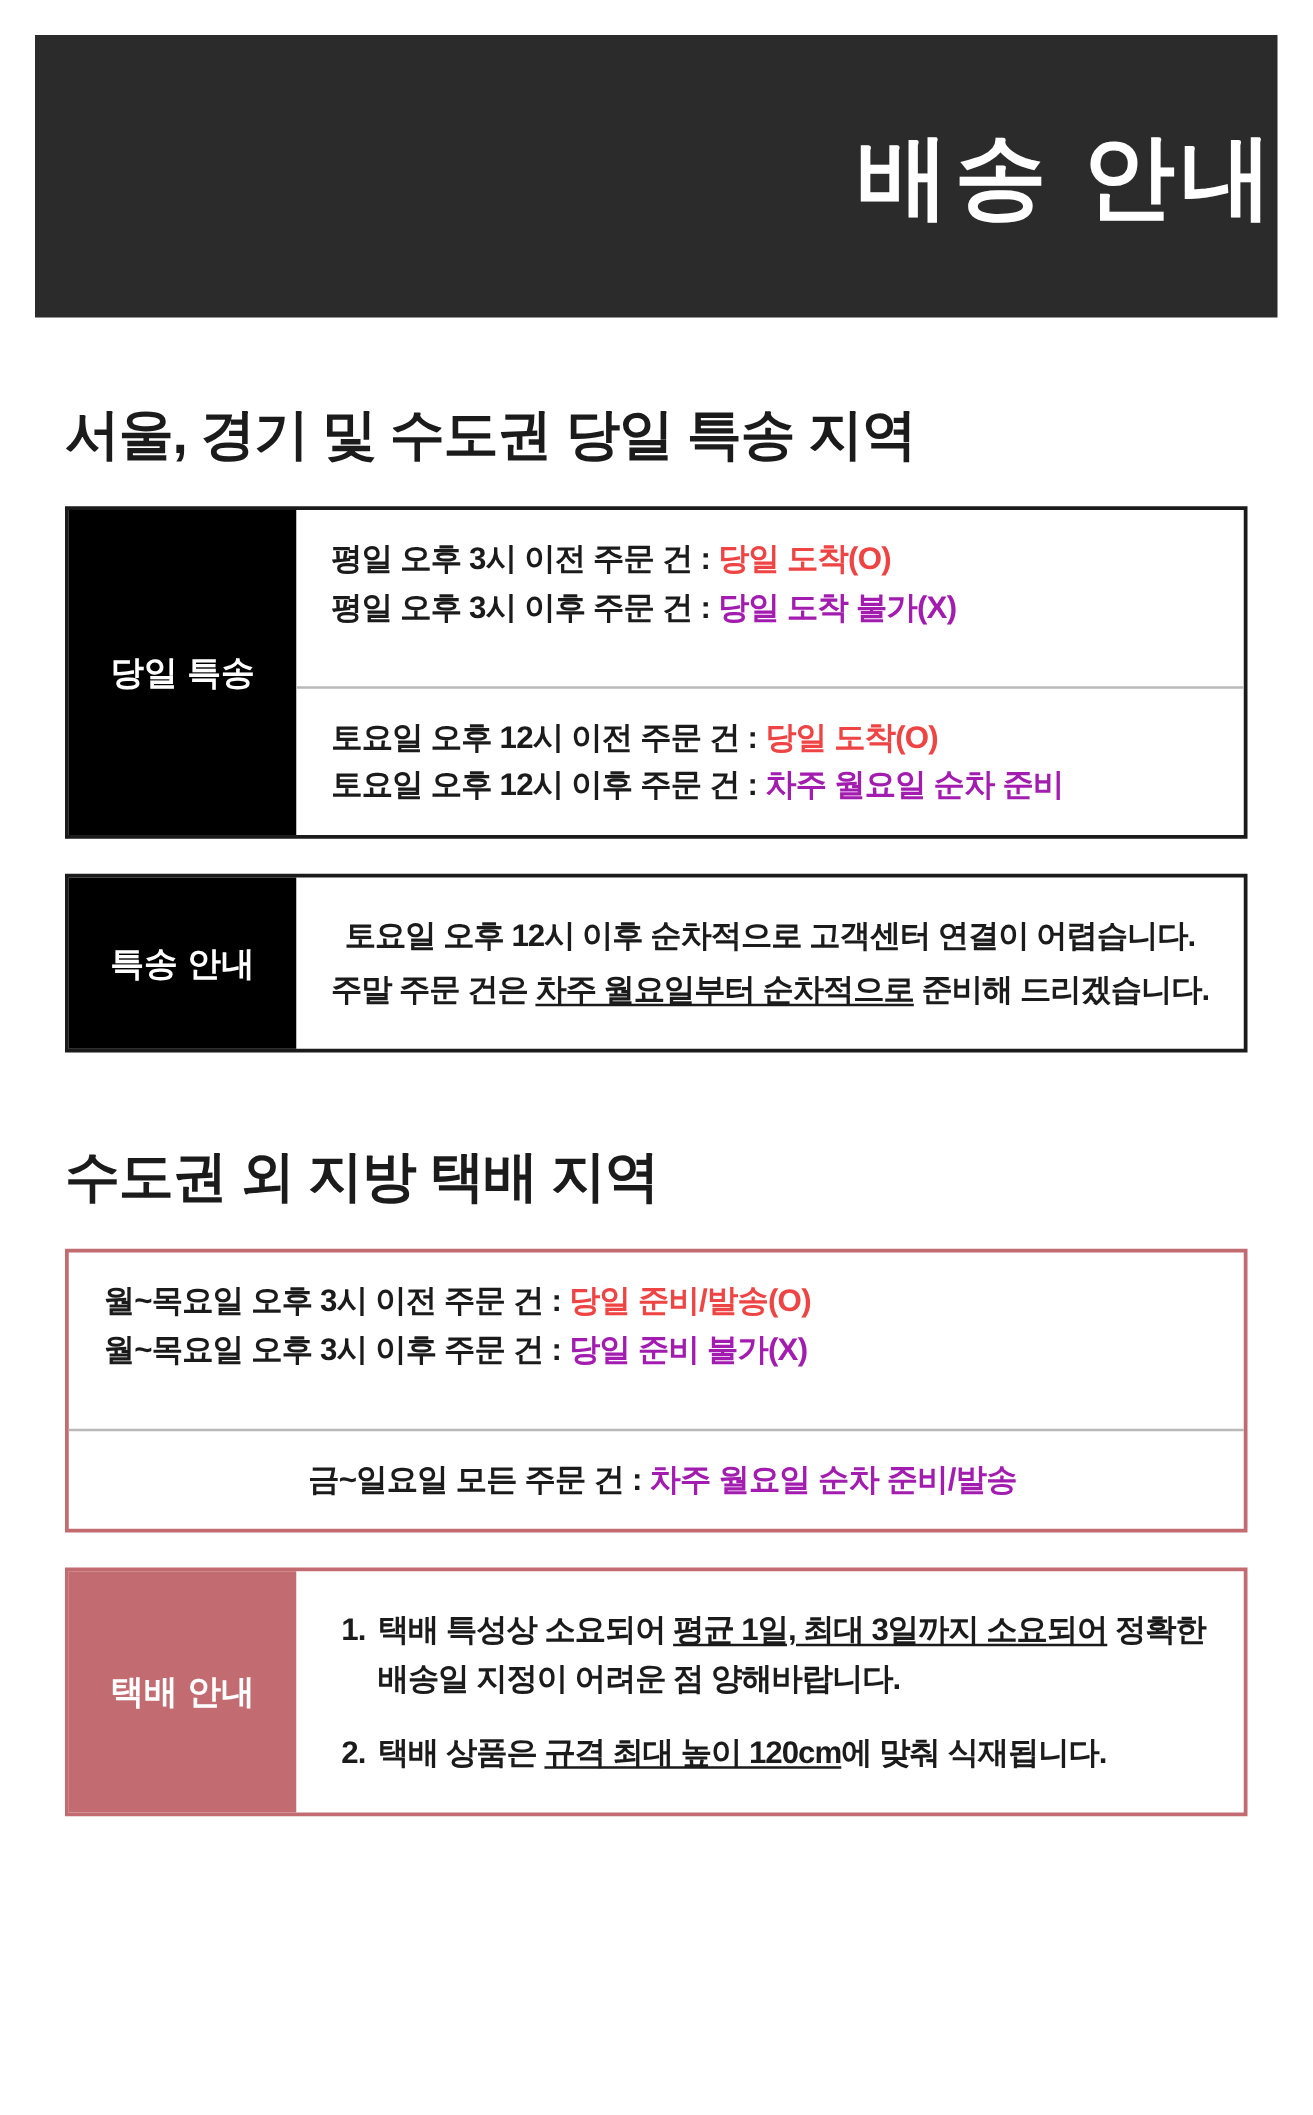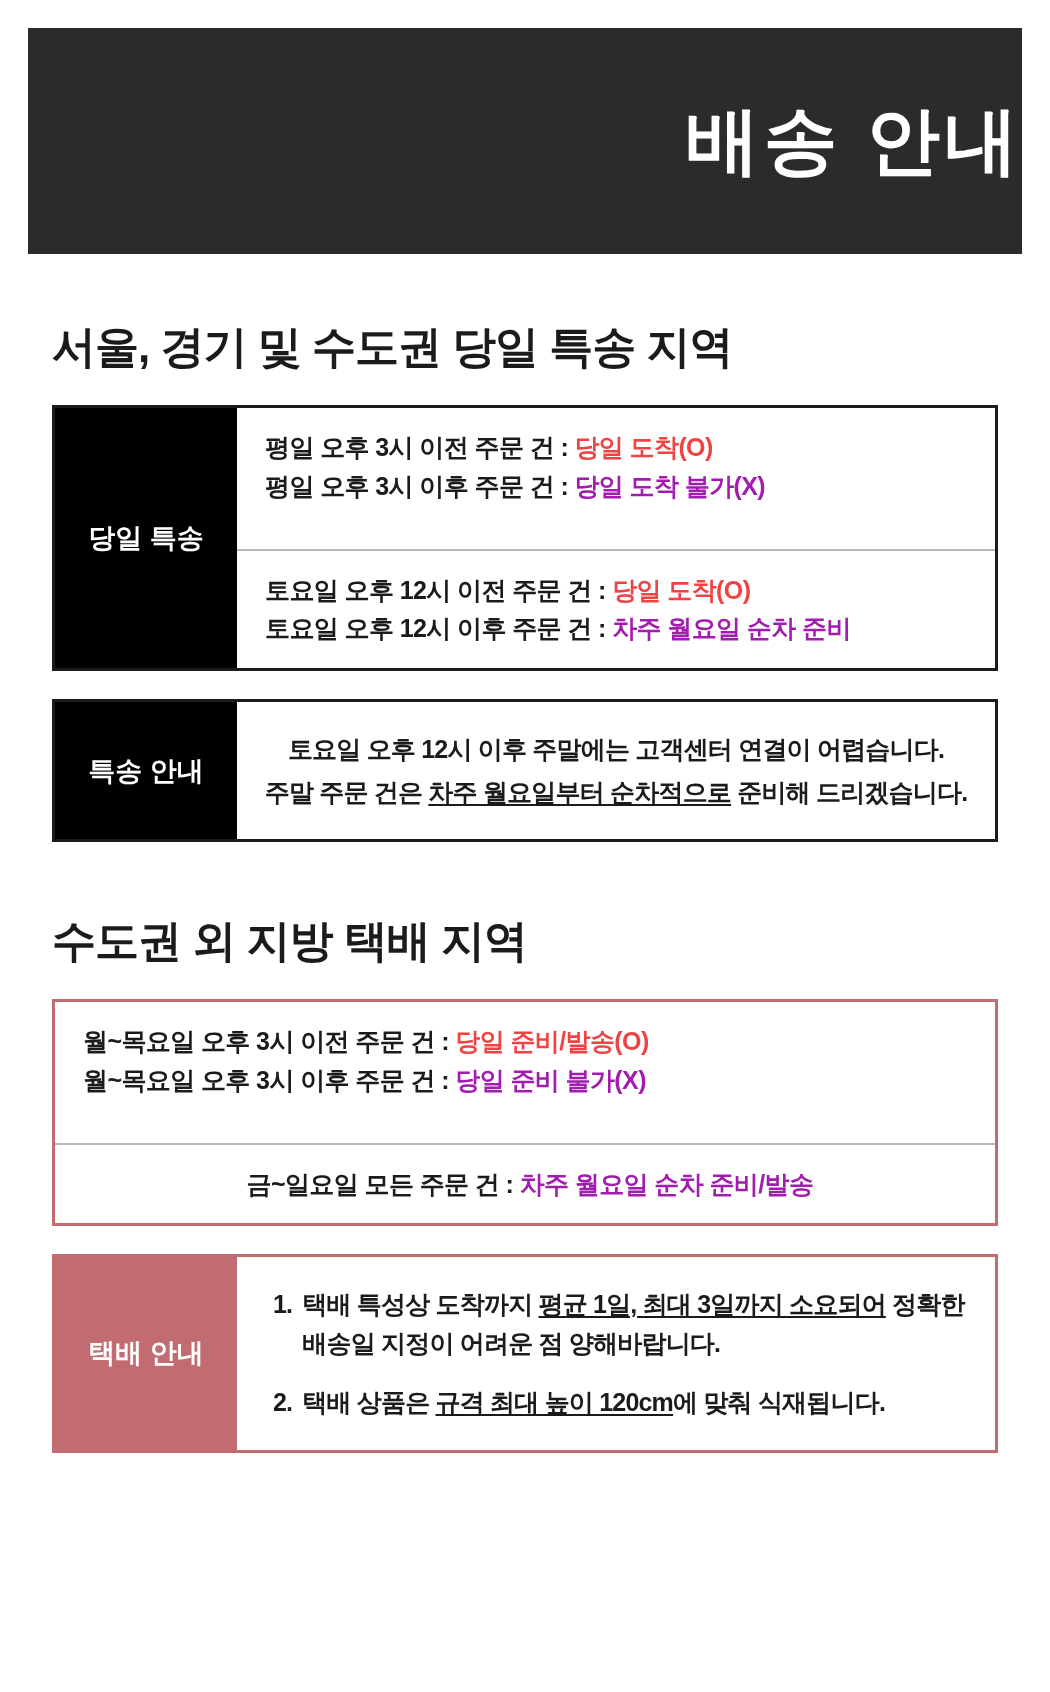--- a/index.html
+++ b/index.html
@@ -177,21 +177,21 @@
           <span>토요일 오후 12시 이후 주문 건 : </span><span class="red">차주 월요일 순차 준비</span>
         </div>
       </div>
     </div>
   </div>
 
   <div class="block">
     <div class="label-cell">특송 안내</div>
     <div class="notice-rows">
       <div class="notice-line">
-        <span>토요일 오후 12시 이후 주말에는 고객센터 연결이 어렵습니다.</span>
+        <span>토요일 오후 12시 이후 순차적으로 고객센터 연결이 어렵습니다.</span>
       </div>
       <div class="notice-line">
         <span>주말 주문 건은 </span><span class="uline">차주 월요일부터 순차적으로</span><span> 준비해 드리겠습니다.</span>
       </div>
     </div>
   </div>
 
   <div class="section-heading second">수도권 외 지방 택배 지역</div>
 
   <div class="block pink">
@@ -210,21 +210,21 @@
         </div>
       </div>
     </div>
   </div>
 
   <div class="block pink">
     <div class="label-cell pink">택배 안내</div>
     <div class="num-rows">
       <div class="num-item">
         <span class="num-marker">1.</span>
-        <span class="num-text"><span>택배 특성상 도착까지 </span><span class="uline">평균 1일, 최대 3일까지 소요되어</span><span> 정확한 배송일 지정이 어려운 점 양해바랍니다.</span></span>
+        <span class="num-text"><span>택배 특성상 소요되어 </span><span class="uline">평균 1일, 최대 3일까지 소요되어</span><span> 정확한 배송일 지정이 어려운 점 양해바랍니다.</span></span>
       </div>
       <div class="num-item">
         <span class="num-marker">2.</span>
         <span class="num-text"><span>택배 상품은 </span><span class="uline">규격 최대 높이 120cm</span><span>에 맞춰 식재됩니다.</span></span>
       </div>
     </div>
   </div>
 
 </div>
 

